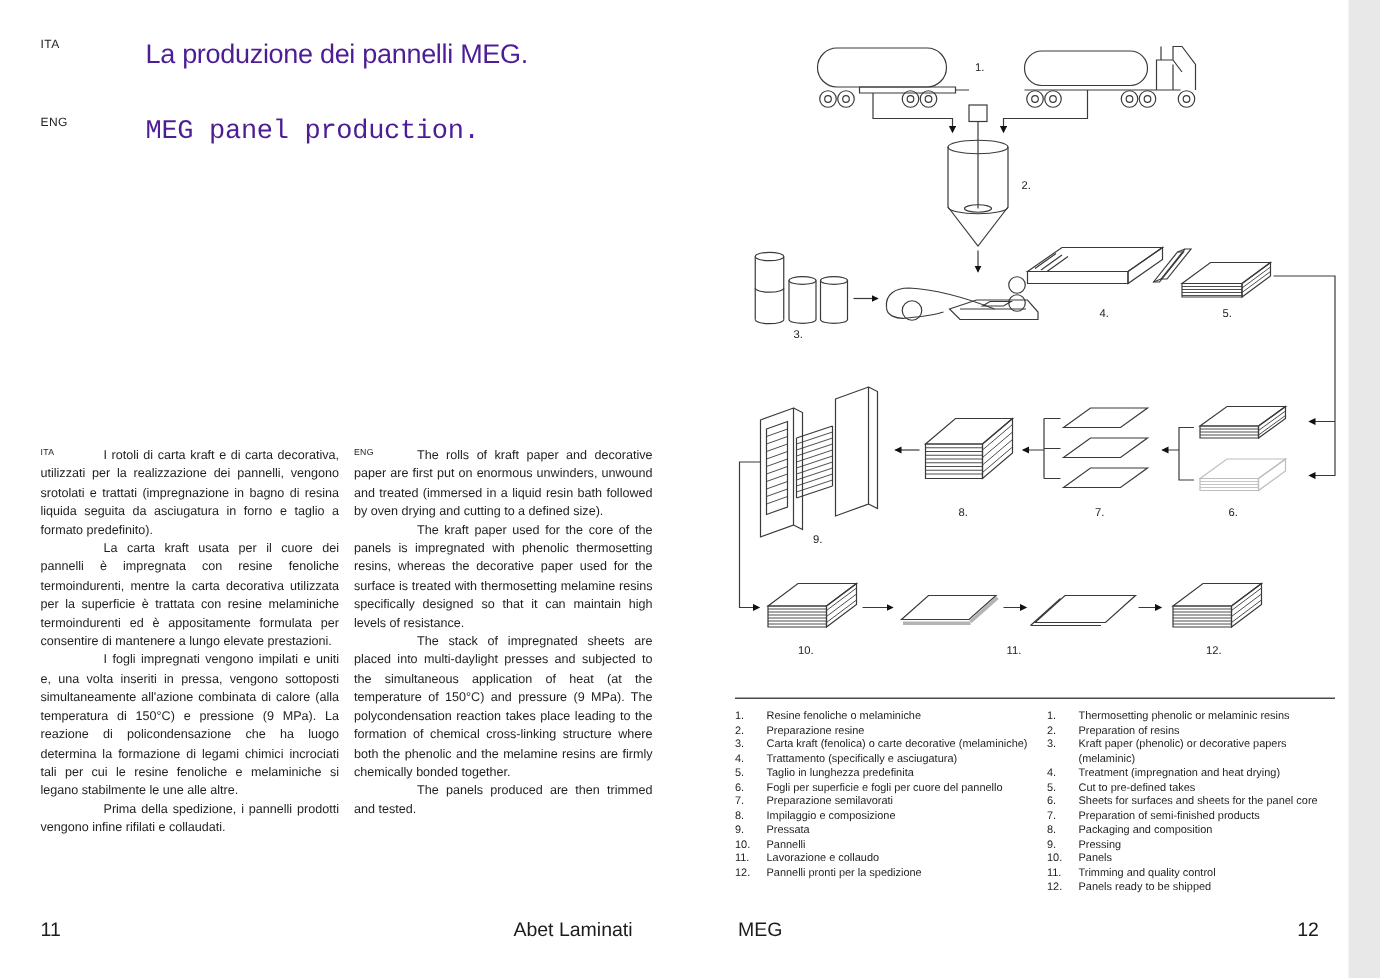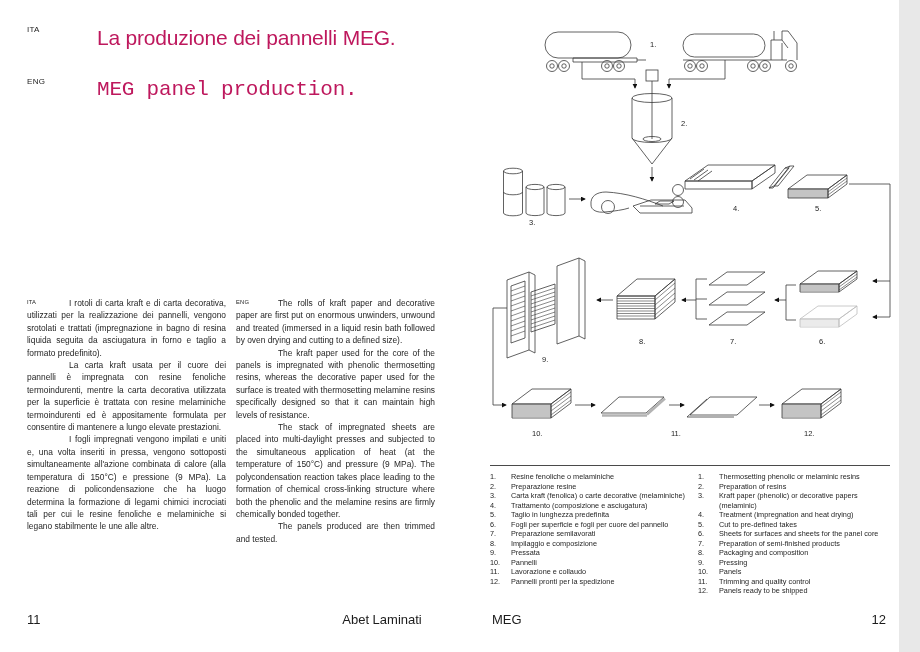--- a/index.html
+++ b/index.html
@@ -1,21 +1,21 @@
 <!DOCTYPE html>
 <html><head>
 <meta charset="utf-8">
 <style>
   html,body{margin:0;padding:0;background:#e8e8e8;}
   .page{position:relative;width:899px;height:652px;background:#ffffff;overflow:hidden;
         font-family:"Liberation Sans",sans-serif;color:#1a1a1a;}
   .abs{position:absolute;}
   .lang-tag{font-size:8px;letter-spacing:.3px;color:#222;}
   .sup-tag{font-size:5.8px;letter-spacing:.2px;color:#222;}
-  .title{font-size:21px;letter-spacing:-.2px;color:#be185d;white-space:nowrap;}
+  .title{font-size:18px;letter-spacing:-.2px;color:#4c1d95;white-space:nowrap;}
   .bodycol{width:199px;font-size:8.4px;line-height:12.4px;text-align:justify;color:#1f1f1f;}
   .bodycol p{margin:0;text-indent:42px;}
   .legend{width:196px;font-size:7.3px;line-height:9.5px;color:#1f1f1f;}
   .lrow{display:flex;}
   .lnum{width:21px;flex:0 0 21px;}
   .ltxt{flex:1;}
   .rule{height:1px;background:#4a4a4a;}
   .foot{font-size:13px;color:#1c1c1c;}
   svg text{font-family:"Liberation Sans",sans-serif;font-size:7.5px;fill:#1c1c1c;}
 </style>
@@ -27,20 +27,21 @@
   <div class="abs lang-tag" style="left:27px;top:25px;">ITA</div>
   <div class="abs title" style="left:97px;top:26px;">La produzione dei pannelli MEG.</div>
   <div class="abs lang-tag" style="left:27px;top:77px;">ENG</div>
   <div class="abs title" style="left:97px;top:78px;font-family:Liberation Mono, monospace;">MEG panel production.</div>
 
   <div class="abs sup-tag" style="left:27px;top:299px;">ITA</div>
   <div class="abs bodycol" style="left:27px;top:297px;">
       <p>I rotoli di carta kraft e di carta decorativa, utilizzati per la realizzazione dei pannelli, vengono srotolati e trattati (impregnazione in bagno di resina liquida seguita da asciugatura in forno e taglio a formato predefinito).</p>
       <p>La carta kraft usata per il cuore dei pannelli è impregnata con resine fenoliche termoindurenti, mentre la carta decorativa utilizzata per la superficie è trattata con resine melaminiche termoindurenti ed è appositamente formulata per consentire di mantenere a lungo elevate prestazioni.</p>
       <p>I fogli impregnati vengono impilati e uniti e, una volta inseriti in pressa, vengono sottoposti simultaneamente all'azione combinata di calore (alla temperatura di 150°C) e pressione (9 MPa). La reazione di policondensazione che ha luogo determina la formazione di legami chimici incrociati tali per cui le resine fenoliche e melaminiche si legano stabilmente le une alle altre.</p>
+      <p>Prima della spedizione, i pannelli prodotti vengono infine rifilati e collaudati.</p>
     </div>
 
   <div class="abs sup-tag" style="left:236px;top:299px;">ENG</div>
   <div class="abs bodycol" style="left:236px;top:297px;">
       <p>The rolls of kraft paper and decorative paper are first put on enormous unwinders, unwound and treated (immersed in a liquid resin bath followed by oven drying and cutting to a defined size).</p>
       <p>The kraft paper used for the core of the panels is impregnated with phenolic thermosetting resins, whereas the decorative paper used for the surface is treated with thermosetting melamine resins specifically designed so that it can maintain high levels of resistance.</p>
       <p>The stack of impregnated sheets are placed into multi-daylight presses and subjected to the simultaneous application of heat (at the temperature of 150°C) and pressure (9 MPa). The polycondensation reaction takes place leading to the formation of chemical cross-linking structure where both the phenolic and the melamine resins are firmly chemically bonded together.</p>
       <p>The panels produced are then trimmed and tested.</p>
     </div>
 
@@ -236,21 +237,21 @@
       <div class="lrow">
       <span class="lnum">2.</span>
       <span class="ltxt">Preparazione resine</span>
     </div>
       <div class="lrow">
       <span class="lnum">3.</span>
       <span class="ltxt">Carta kraft (fenolica) o carte decorative (melaminiche)</span>
     </div>
       <div class="lrow">
       <span class="lnum">4.</span>
-      <span class="ltxt">Trattamento (composizione e asciugatura)</span>
+      <span class="ltxt">Trattamento (specifically e asciugatura)</span>
     </div>
       <div class="lrow">
       <span class="lnum">5.</span>
       <span class="ltxt">Taglio in lunghezza predefinita</span>
     </div>
       <div class="lrow">
       <span class="lnum">6.</span>
       <span class="ltxt">Fogli per superficie e fogli per cuore del pannello</span>
     </div>
       <div class="lrow">
@@ -326,15 +327,15 @@
     </div>
       <div class="lrow">
       <span class="lnum">12.</span>
       <span class="ltxt">Panels ready to be shipped</span>
     </div>
     </div>
 
   <div class="abs foot" style="left:27px;top:612px;">11</div>
   <div class="abs foot" style="left:330px;top:612px;width:104px;text-align:center;">Abet Laminati</div>
   <div class="abs foot" style="left:492px;top:612px;">MEG</div>
-  <div class="abs foot" style="left:858px;top:612px;width:28px;text-align:right;">12</div>
+  <div class="abs foot" style="left:858px;top:612px;width:28px;text-align:center;">12</div>
 
 </div>
 
 </body></html>

